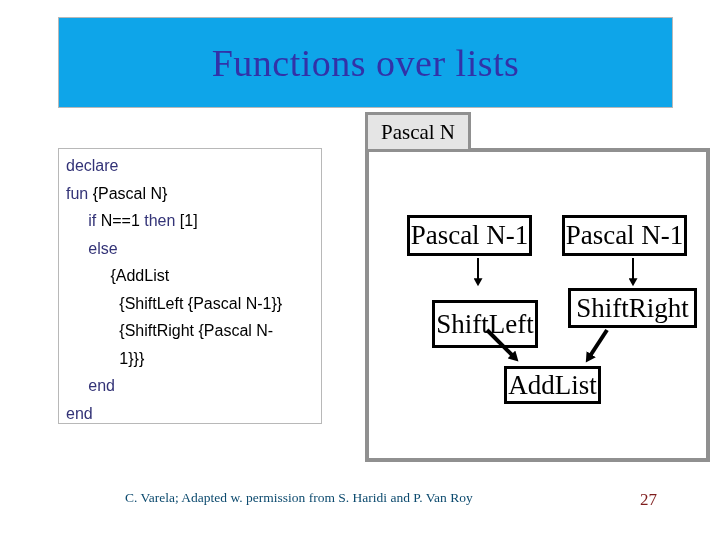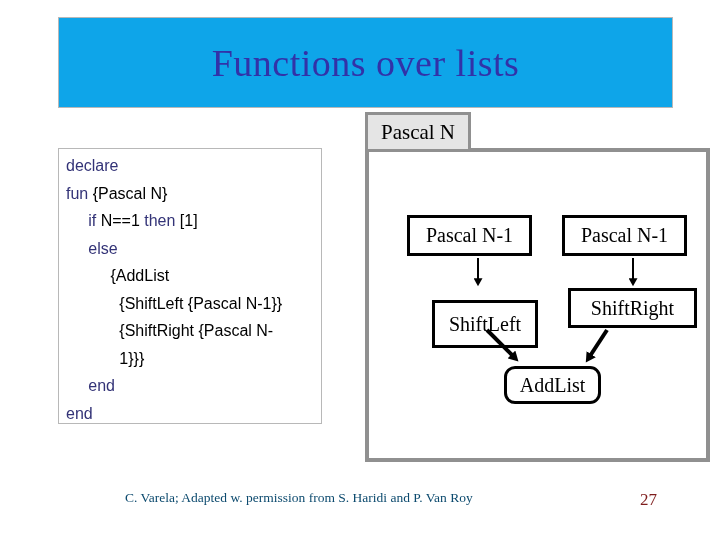--- a/index.html
+++ b/index.html
@@ -63,28 +63,28 @@
     z-index: 3;
     display: flex; align-items: center; justify-content: center;
     font-size: 21px; color: #000;
   }
 
   
   .node {
     border: 3px solid var(--c-node);
     background: #ffffff;
     display: flex; align-items: center; justify-content: center;
-    font-size: 20px; color: #000;
+    font-size: 27px; color: #000;
     z-index: 2;
   }
   .n-pl { left: 407px; top: 215px; width: 125px; height: 41px; }
   .n-pr { left: 562px; top: 215px; width: 125px; height: 41px; }
   .n-sl { left: 432px; top: 288px; width: 106px; height: 48px; margin-top: 12px; }
   .n-sr { left: 568px; top: 288px; width: 129px; height: 40px; }
-  .n-al { left: 504px; top: 366px; width: 97px;  height: 38px; border-radius: 11px; }
+  .n-al { left: 504px; top: 366px; width: 97px;  height: 38px; }
 
   .arrow-layer { left: 0; top: 0; width: 720px; height: 540px; z-index: 2; pointer-events: none; }
 
   
   .footer-credit {
     left: 125px; top: 490px;
     font-size: 13.5px; color: #0c4a6e;
   }
   .page-number {
     left: 640px; top: 490px;

